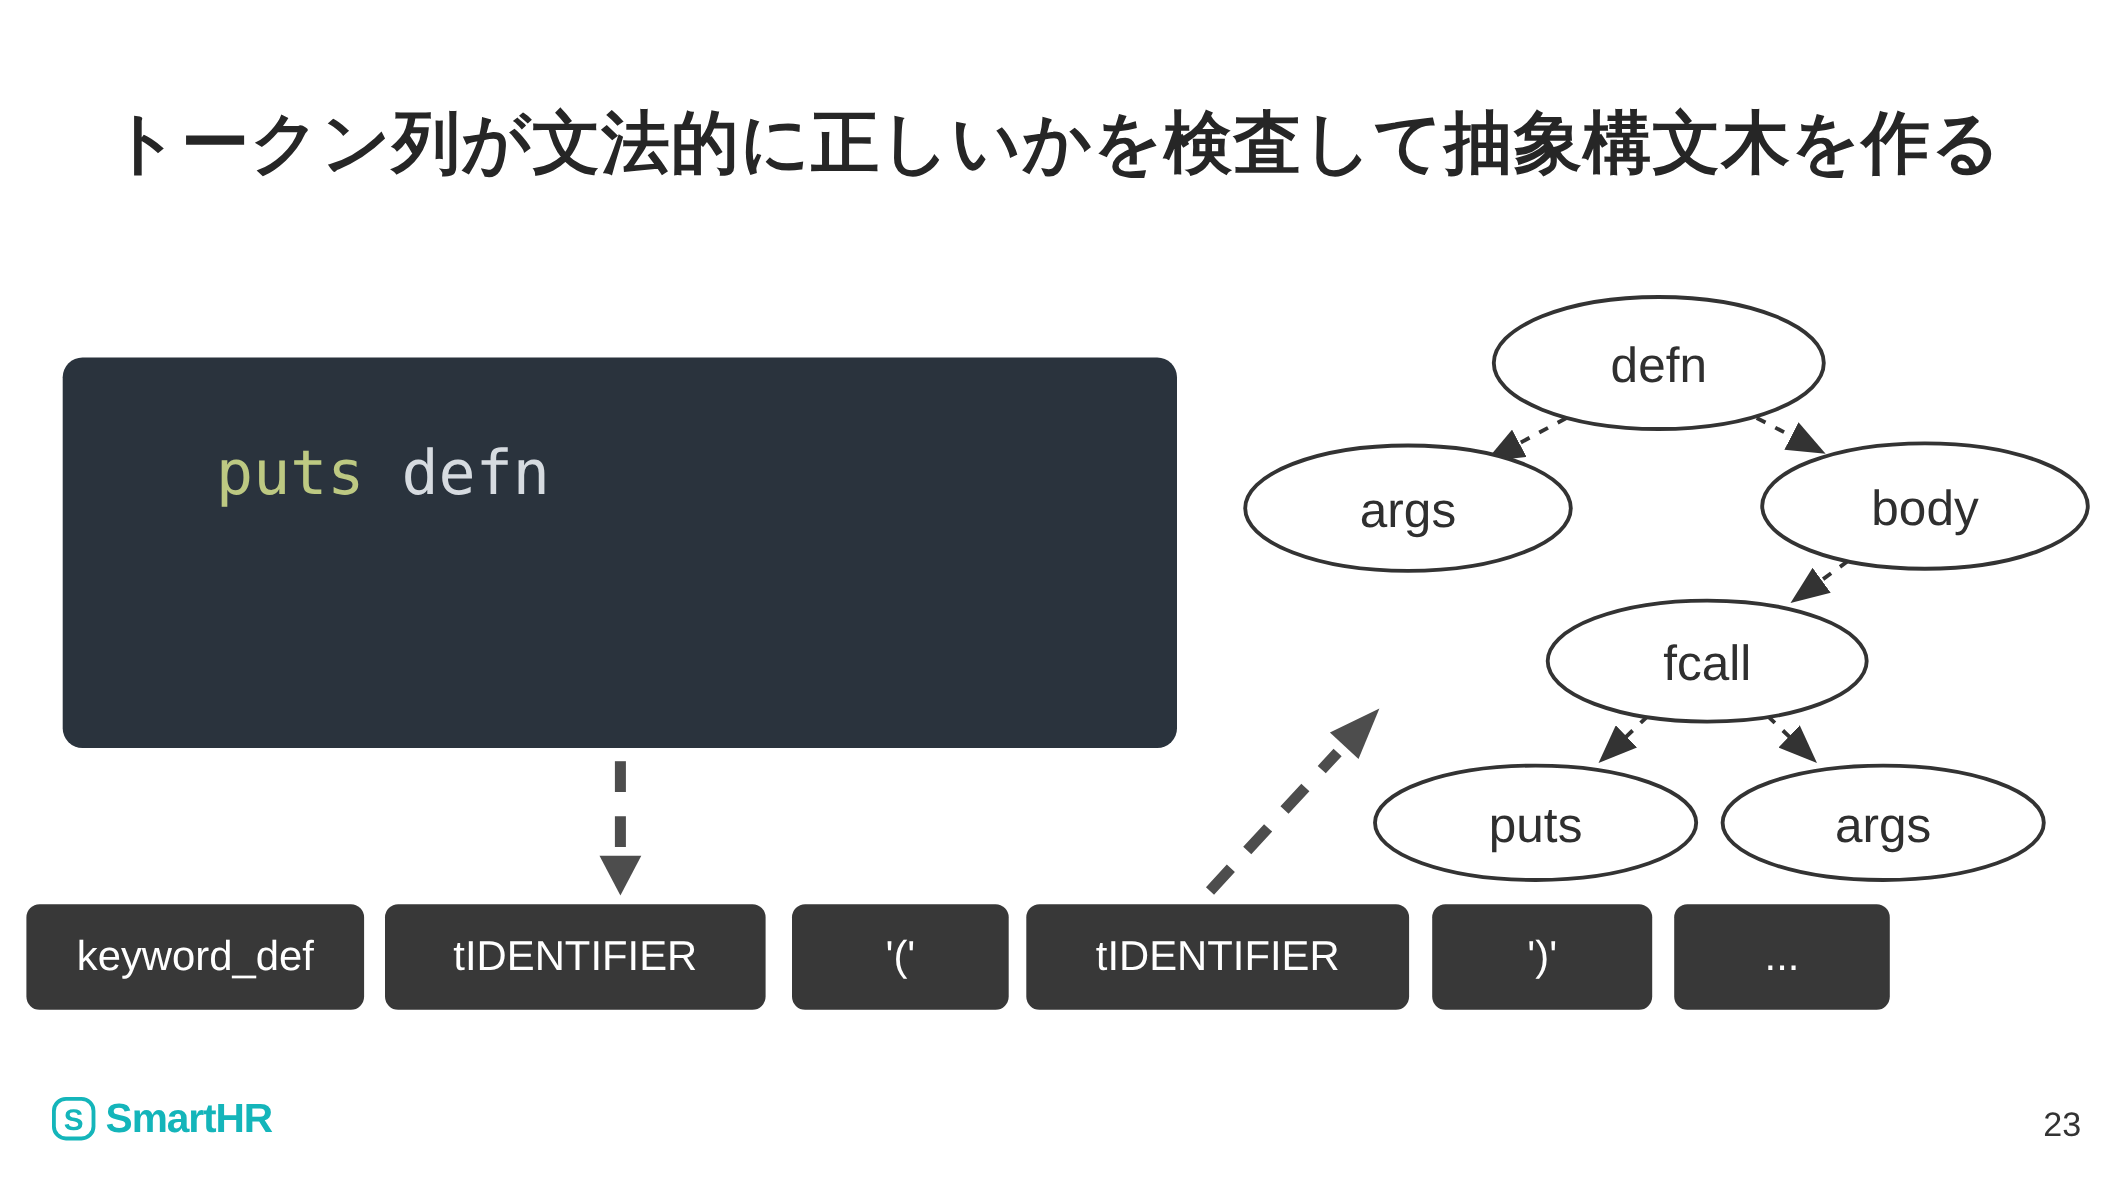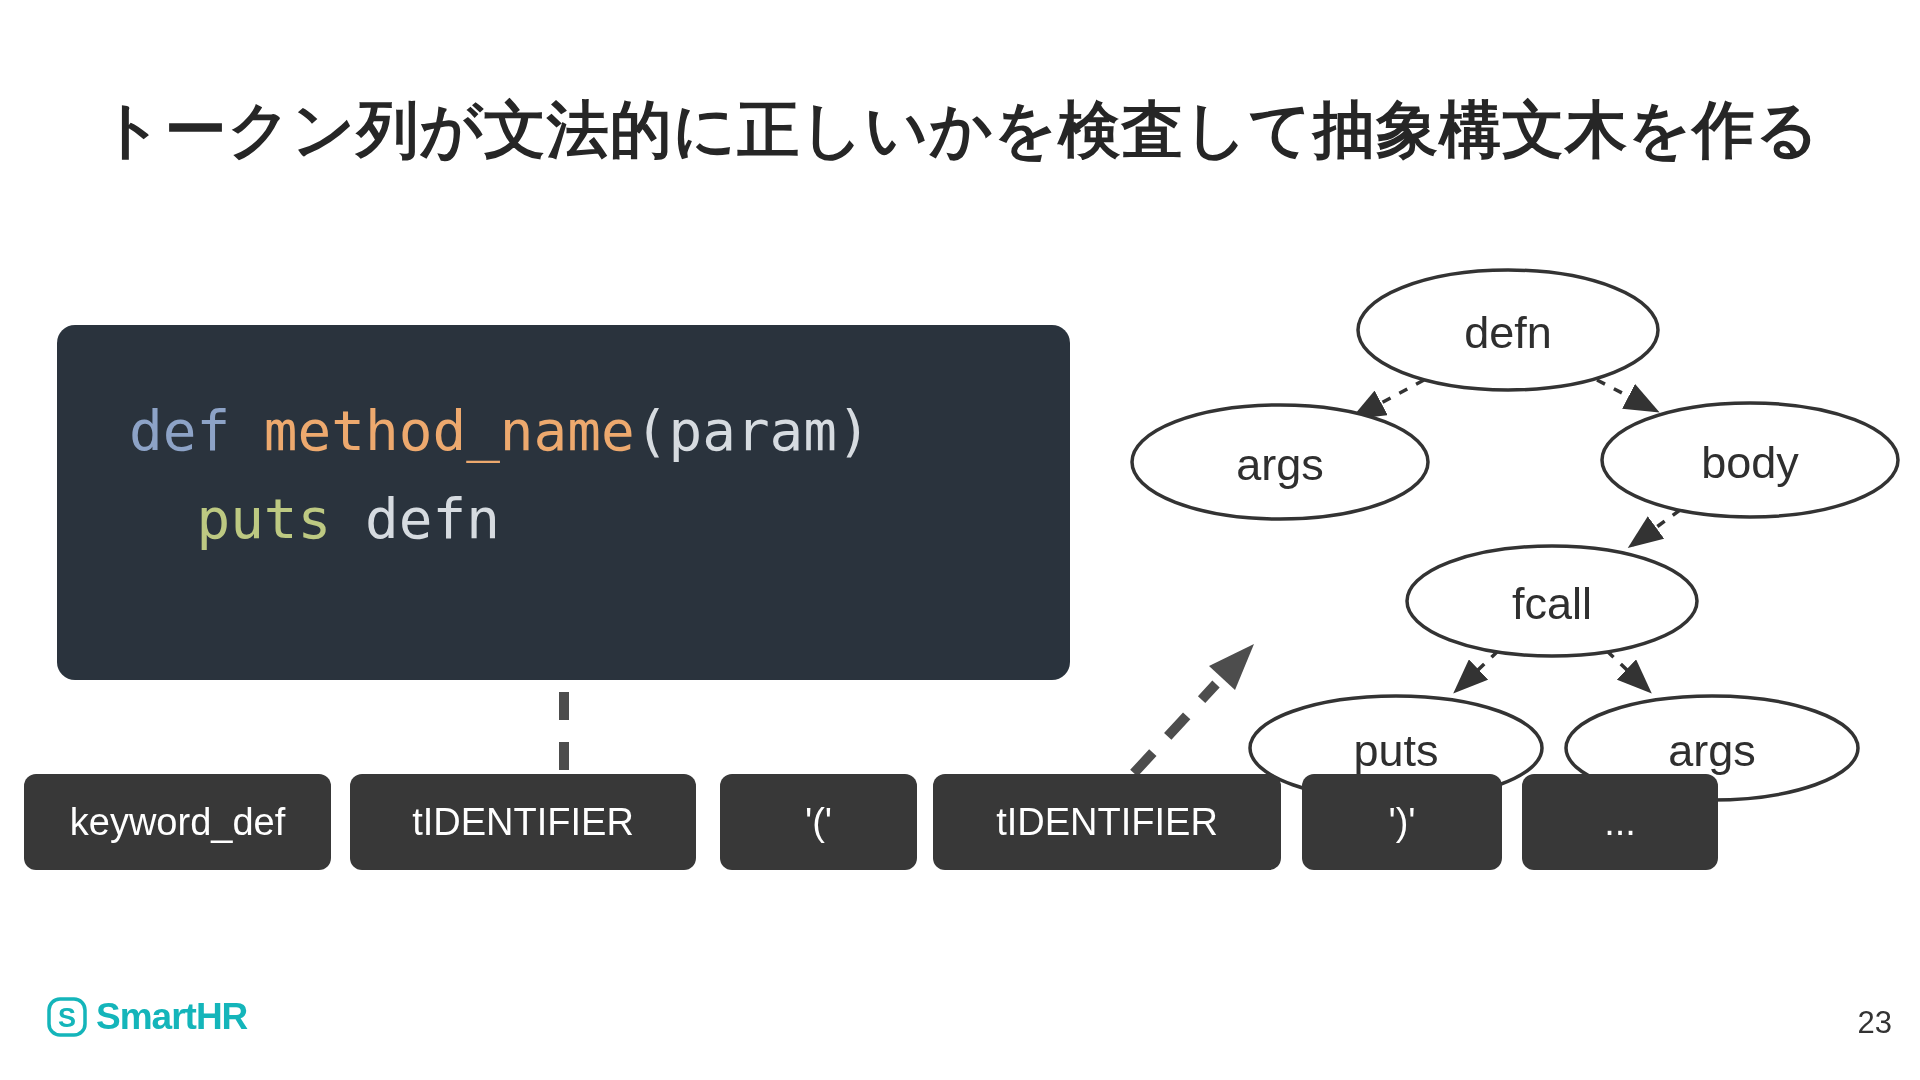--- a/index.html
+++ b/index.html
@@ -26,21 +26,21 @@
   .code-line{
     font-family:"DejaVu Sans Mono","Liberation Mono",monospace;
     font-size:56px;line-height:88px;white-space:pre;
   }
   .seg-keyword{color:var(--code-keyword,#8da3c7);}
   .seg-method{color:var(--code-method,#eda96e);}
   .seg-builtin{color:var(--code-builtin,#bdc982);}
   .seg-plain{color:var(--code-plain,#d6dbe0);}
 
   
-  .token-row{position:absolute;left:0;top:774px;width:1620px;height:96px;}
+  .token-row{position:absolute;left:0;top:822px;width:1620px;height:96px;}
   .token-box{
     position:absolute;top:0;height:96px;
     background:var(--token-bg,#383838);border-radius:12px;
     display:flex;align-items:center;justify-content:center;
     color:var(--token-text,#fff);font-size:38px;
   }
   .tk1{left:24px;width:307px;}
   .tk2{left:350px;width:346px;}
   .tk3{left:720px;width:197px;}
   .tk4{left:933px;width:348px;}
@@ -79,21 +79,20 @@
   }
 </style>
 </head>
 <body>
 
 <div class="slide">
 
   <div class="title">トークン列が文法的に正しいかを検査して抽象構文木を作る</div>
 
   <div class="code-block">
-    <div class="code-line"><span class="seg-keyword">def </span><span class="seg-method">method_name</span><span class="seg-plain">(param)</span></div>
     <div class="code-line"><span class="seg-plain">  </span><span class="seg-builtin">puts</span><span class="seg-plain"> defn</span></div>
   </div>
 
   <svg class="overlay" width="1920" height="1080" viewBox="0 0 1920 1080">
     <defs>
       <marker id="arrowhead" markerWidth="10" markerHeight="8" refX="8.5" refY="4" orient="auto" markerUnits="strokeWidth">
         <path d="M0,0 L10,4 L0,8 z"></path>
       </marker>
     </defs>
 

